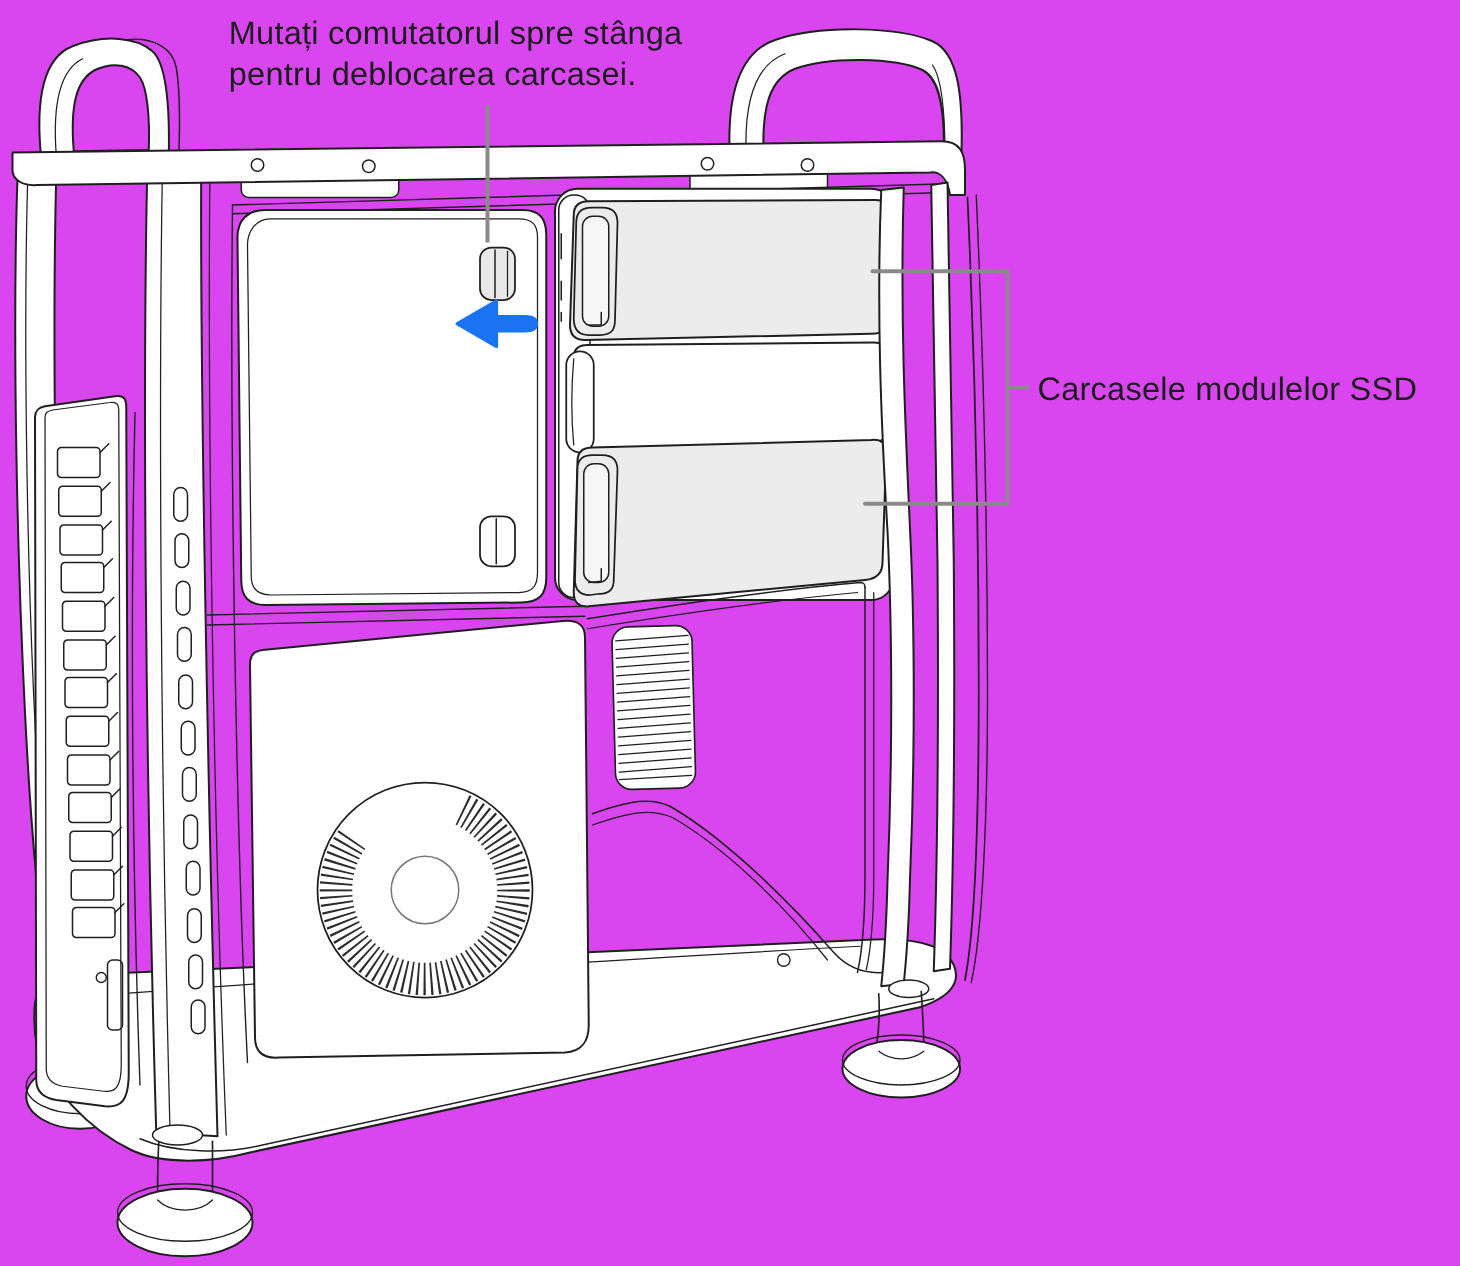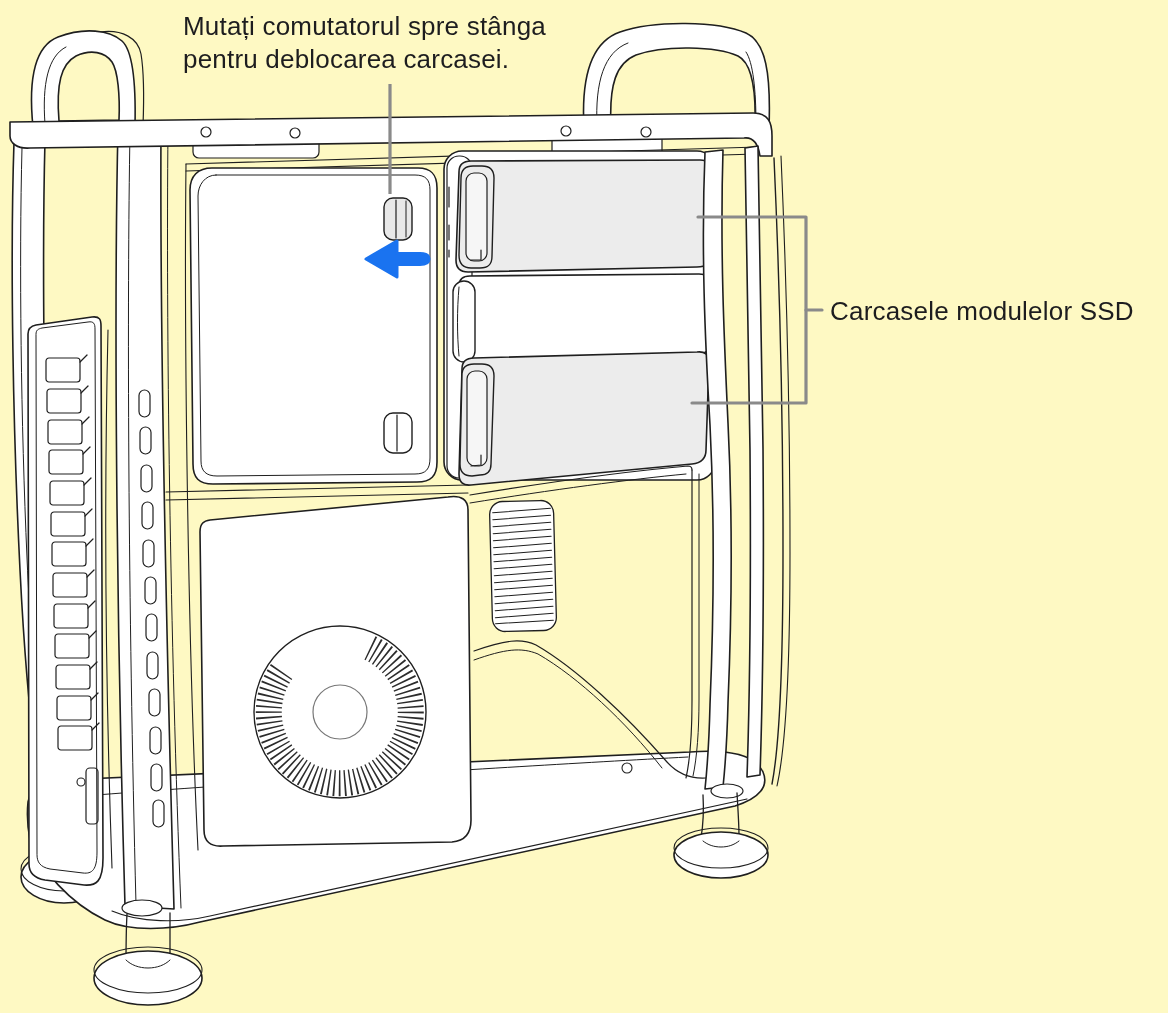--- a/index.html
+++ b/index.html
@@ -1,19 +1,19 @@
 <!DOCTYPE html>
 <html><head>
 <meta charset="utf-8">
 <style>
   html,body{margin:0;padding:0;background:#ffffff;}
   .canvas{
     position:relative;
     width:1168px;height:1013px;
-    background:#fef9c3;
+    background:#d946ef;
     font-family:"Liberation Sans", sans-serif;
     overflow:hidden;
   }
   .illustration{position:absolute;left:0;top:0;}
   .annotation{
     position:absolute;
     color:#1d1d1f;
     font-size:26px;
     line-height:33px;
     white-space:pre-line;

